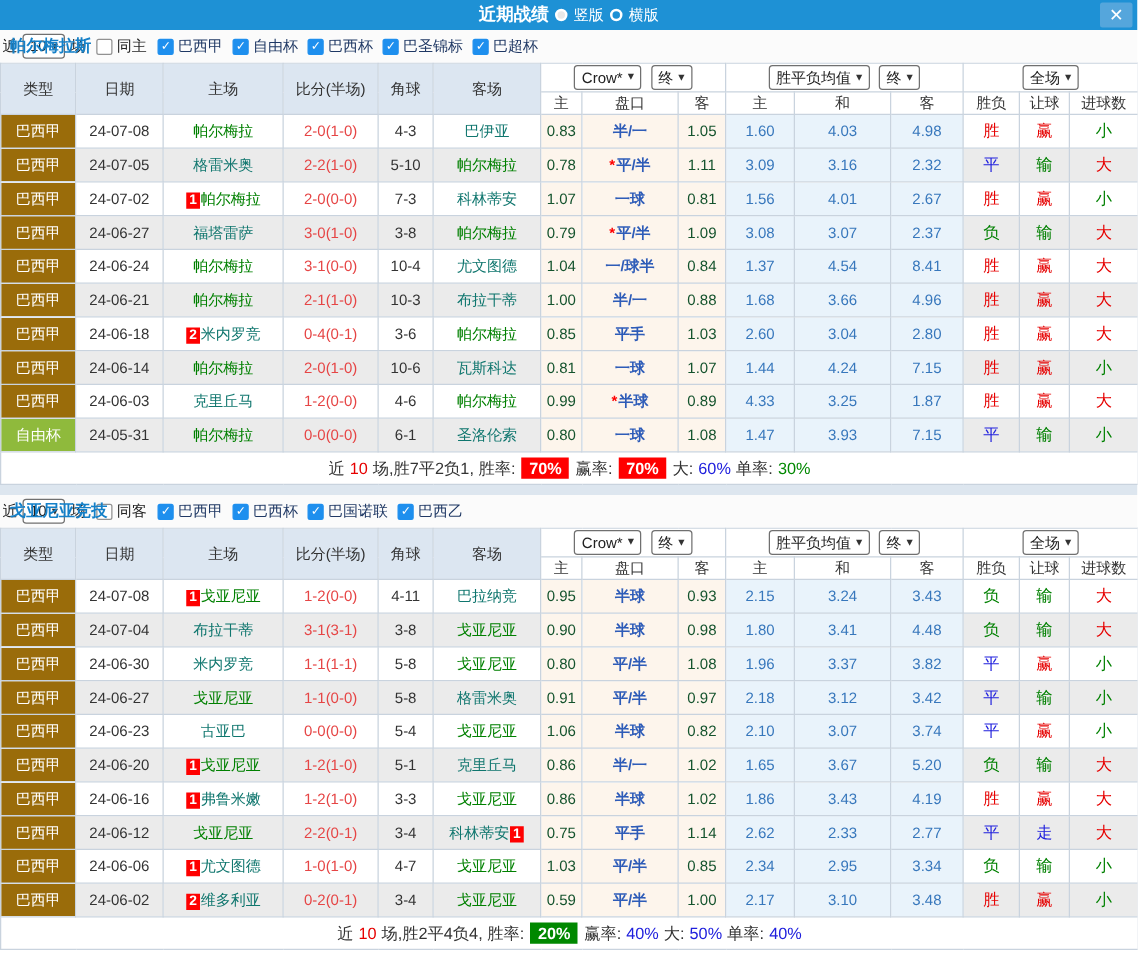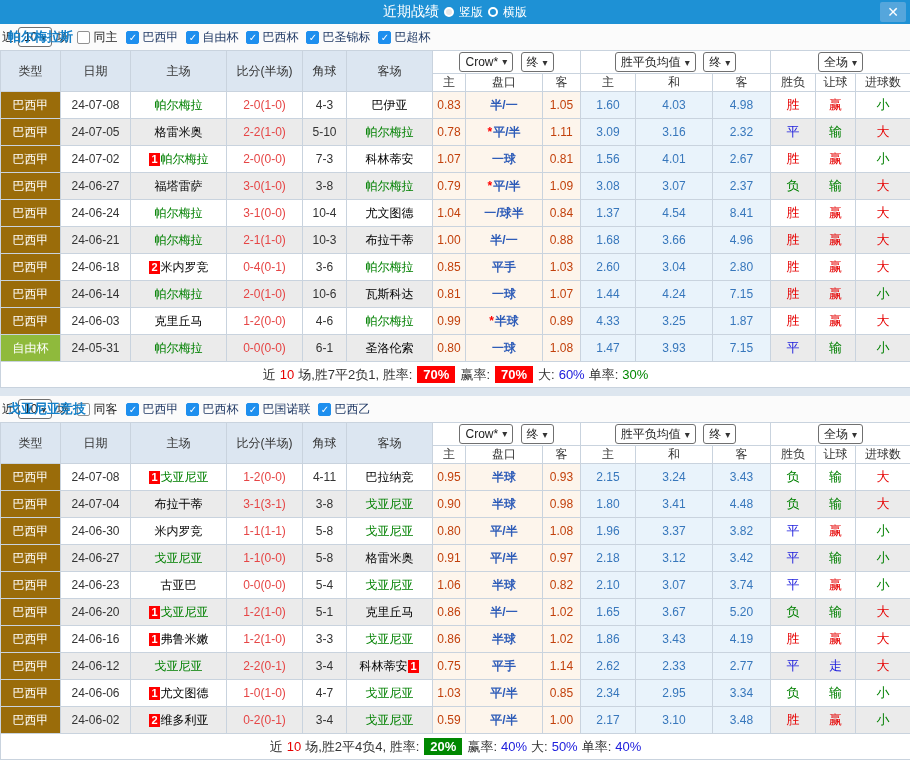--- a/index.html
+++ b/index.html
@@ -6,21 +6,21 @@
   html,body { margin:0; padding:0; }
   body {
     width:910px; height:771px; overflow:hidden; background:#fff;
     font-family:"Liberation Sans","DejaVu Sans",sans-serif; font-size:12px; color:#333;
   }
   .app { width:910px; }
 
   
   .titlebar { height:24px; background:#1e91d5; position:relative;
     display:flex; align-items:center; justify-content:center; gap:5px; }
-  .win-title { color:#fff; font-weight:normal; font-size:14px; }
+  .win-title { color:#fff; font-weight:bold; font-size:14px; }
   .radio { display:inline-block; width:10px; height:10px; border:2px solid #fff; border-radius:50%; cursor:pointer; }
   .radio.selected { background:#e8e8e8; }
   .radio-label { color:#fff; font-size:12px; }
   .close-btn { position:absolute; right:4px; top:2px; width:26px; height:20px;
     background:#55a6dc; color:#fff; display:flex; align-items:center; justify-content:center;
     font-size:14px; font-weight:bold; border-radius:2px; cursor:pointer; }
 
   
   .section-head { height:26px; background:#fbfbfb; position:relative;
     display:flex; align-items:center; justify-content:flex-start; }
@@ -42,26 +42,26 @@
   th,td { border:1px solid #c9d3de; text-align:center; overflow:hidden; white-space:nowrap; padding:0; }
   thead th { font-weight:normal; }
   .h-top th { height:23px; }
   .h-sub th { height:15px; background:#fff; font-size:12px; }
   .hcell { background:#dce6f1; }
   .hctrl { background:#fff; }
   tbody td { height:27px; background:#fff; }
   tbody tr.alt td { background:#ebebeb; }
   td.c-type { color:#fff; }
   td.c-score { color:#e64545; }
-  td.c-odds { background:#fdf5ec !important; color:#c2410c; }
+  td.c-odds { background:#fdf5ec !important; color:#14532d; }
   td.c-hcap { color:#2e5cb8;font-weight:bold; }
   .star { color:#ff0000; margin-right:1px; }
   td.c-avg { background:#e9f3fb !important; color:#3777bc; }
   td.c-res { font-size:13px; }
-  .team { color:#000000; }
+  .team { color:#0f766e; }
   .team.main { color:#008000; }
   .badge { display:inline-block; background:#ff0000; color:#fff; font-size:11px; font-weight:bold;
     line-height:13px; padding:0 2px; margin:0 1px; }
   tfoot td { height:26px; font-size:13px; background:#fff; }
   .sum-part { margin:0 2px; }
   .sum-badge { color:#fff; padding:1px 6px; margin:0 3px; font-weight:bold; }
   .section-gap { height:8px; background:#dde6ef; }
 </style>
 </head>
 <body>

